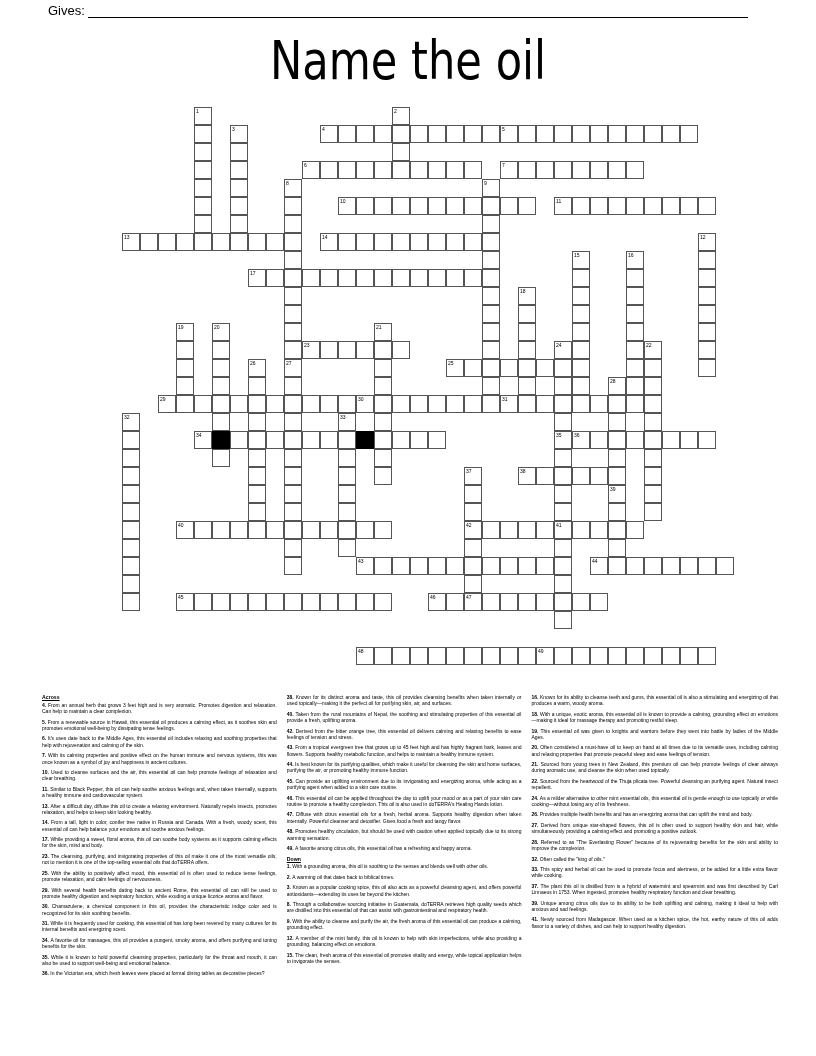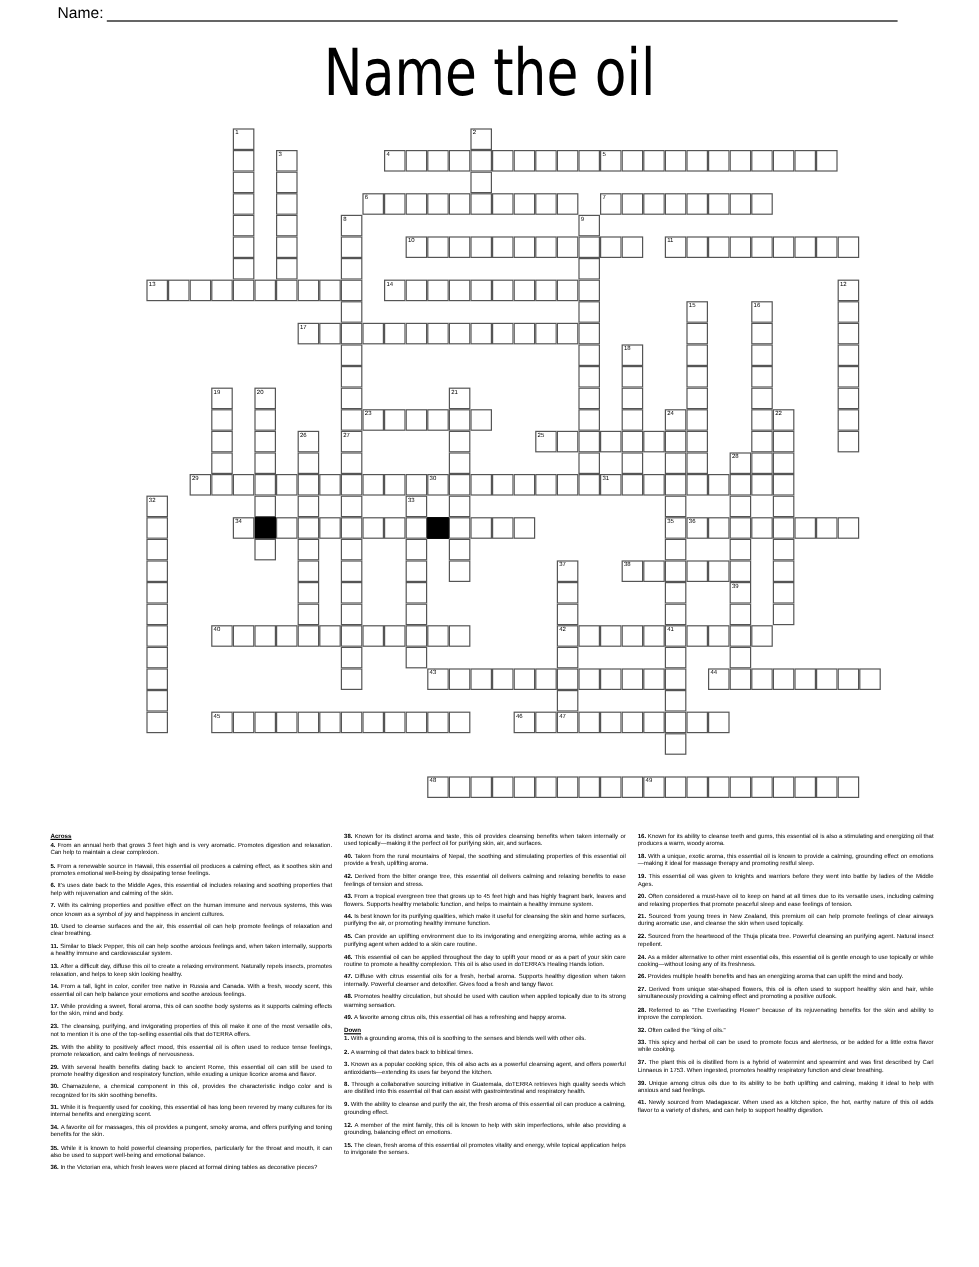--- a/index.html
+++ b/index.html
@@ -73,21 +73,21 @@
     text-align:justify;
   }
   .clue b { font-weight:bold; }
 </style>
 </head>
 <body>
 
 <div class="page">
 
   <div class="name-row">
-    <span class="name-label">Name:</span>
+    <span class="name-label">Gives:</span>
     <span class="name-blank"></span>
   </div>
 
   <div class="title">Name the oil</div>
 
   <div id="grid">
       <div class="cell" style="left: 90px; top: 0px;">
         <span class="num">1</span>
       </div>
       <div class="cell" style="left: 90px; top: 18px;"></div>

